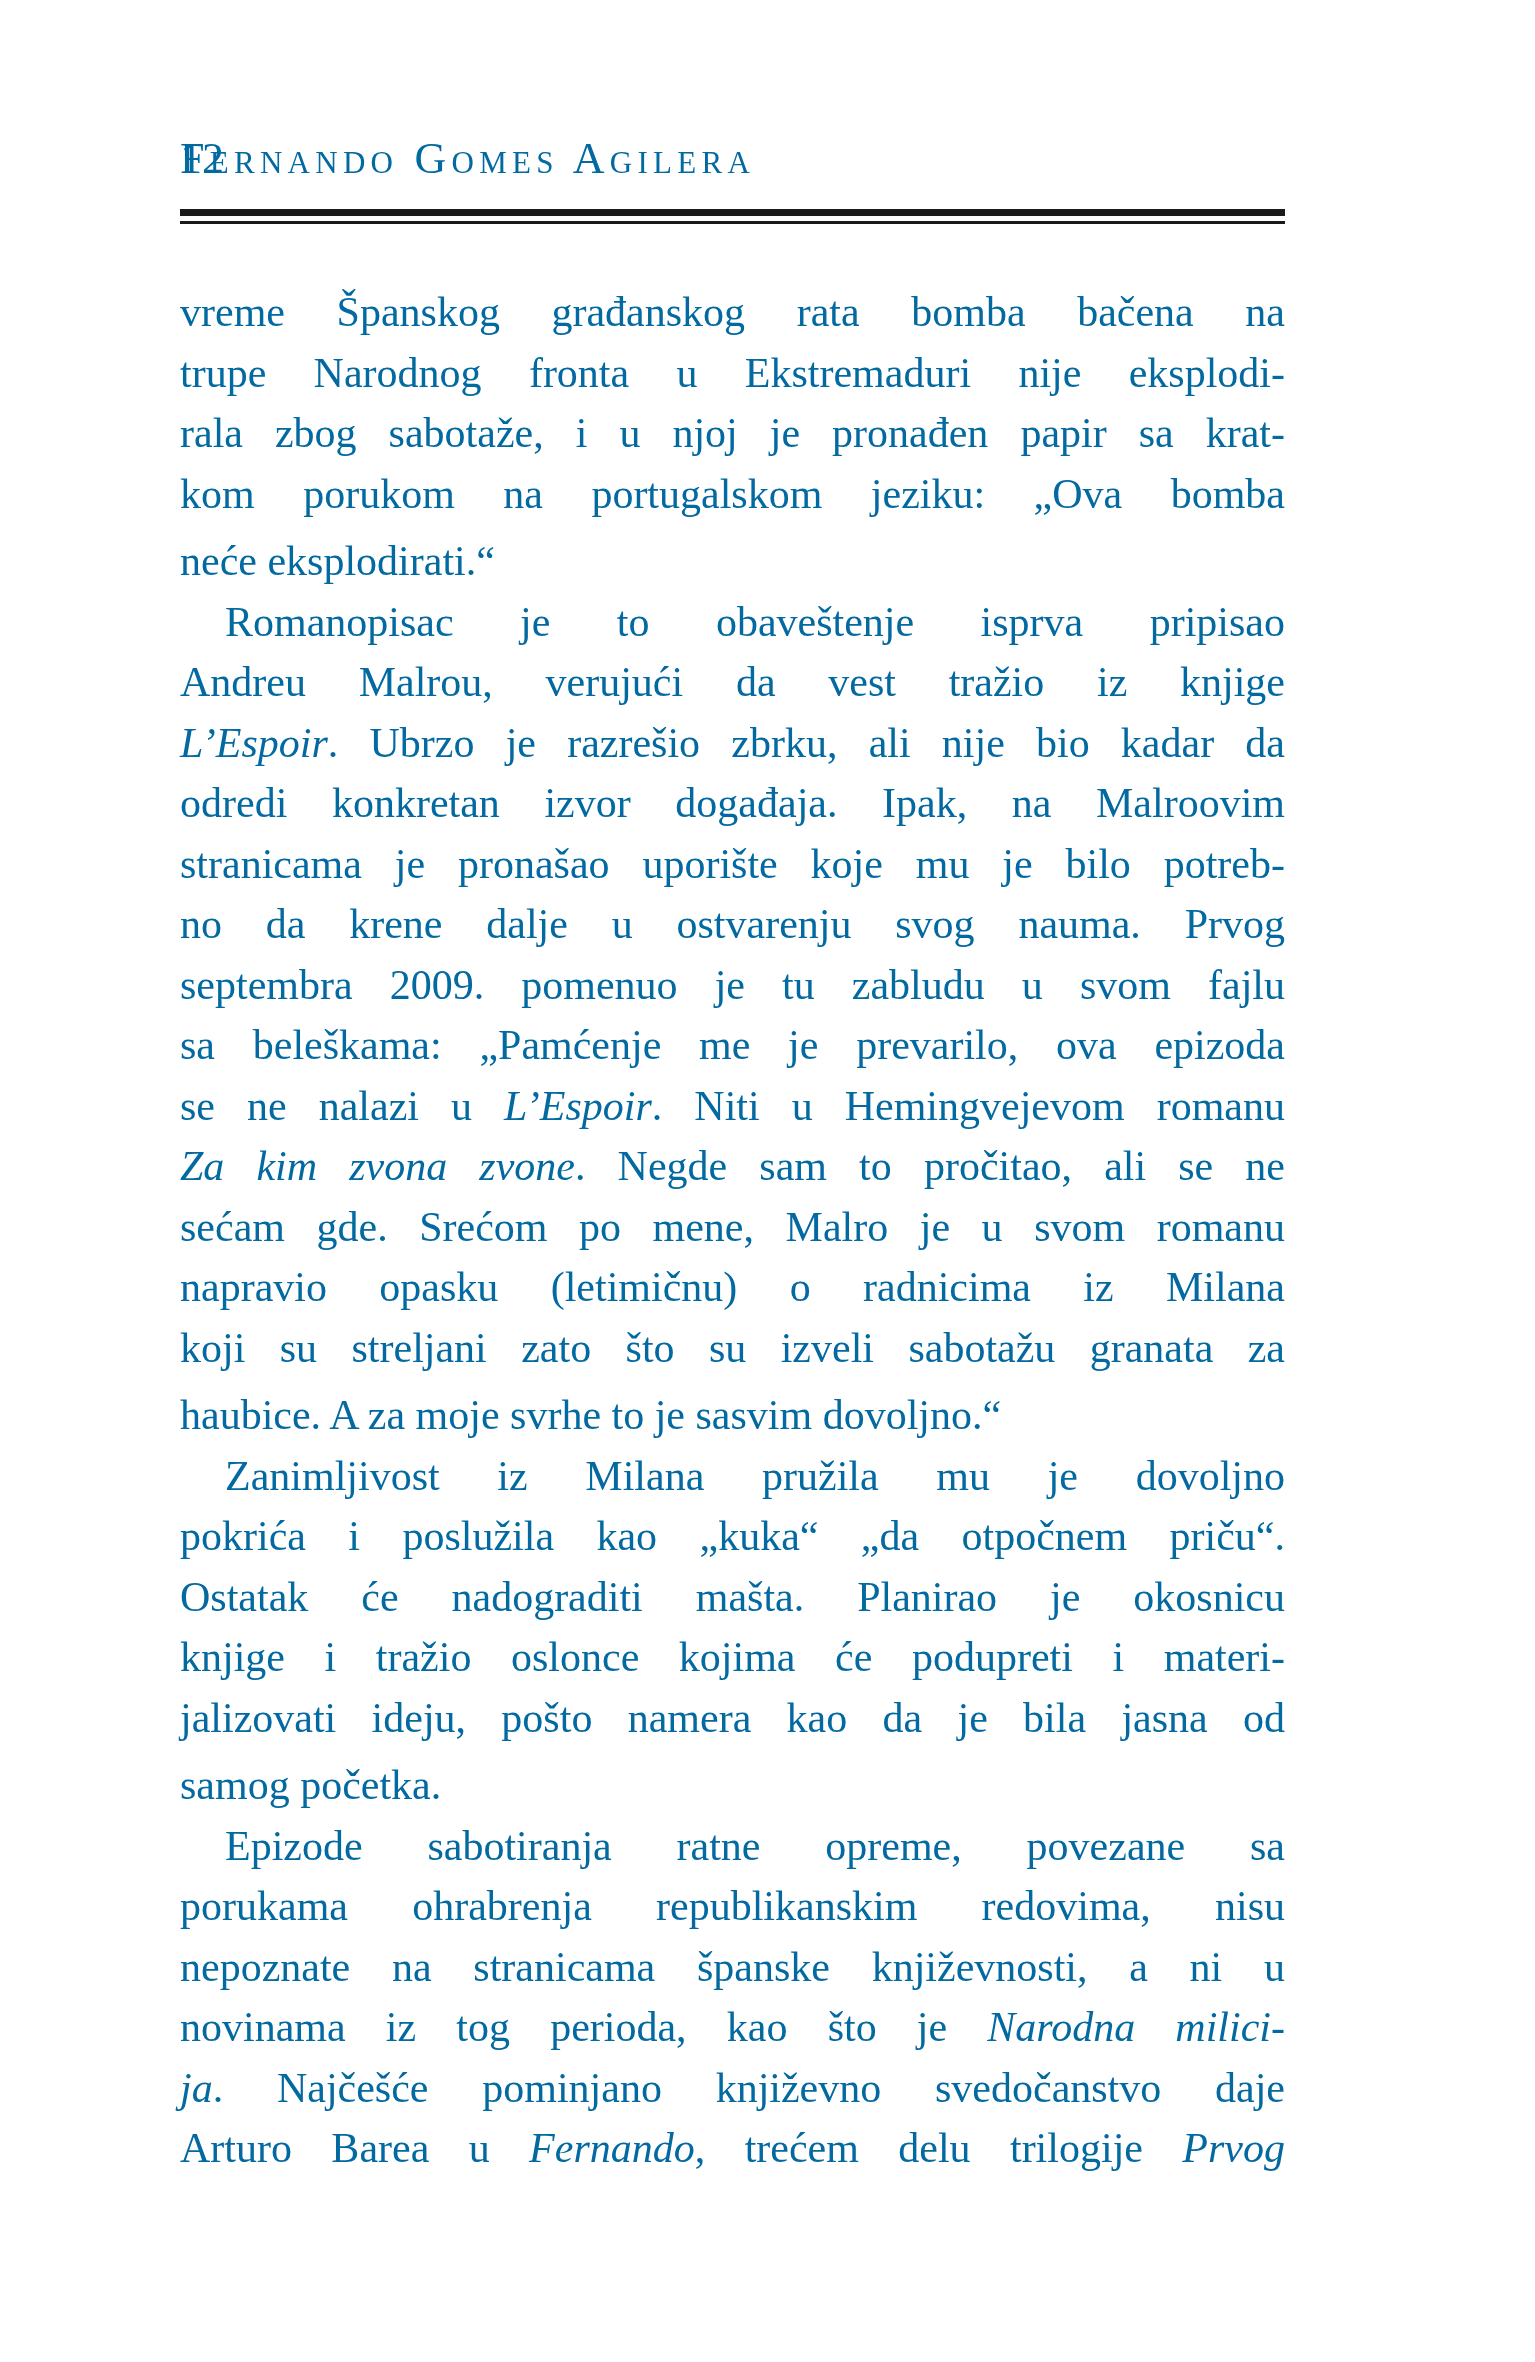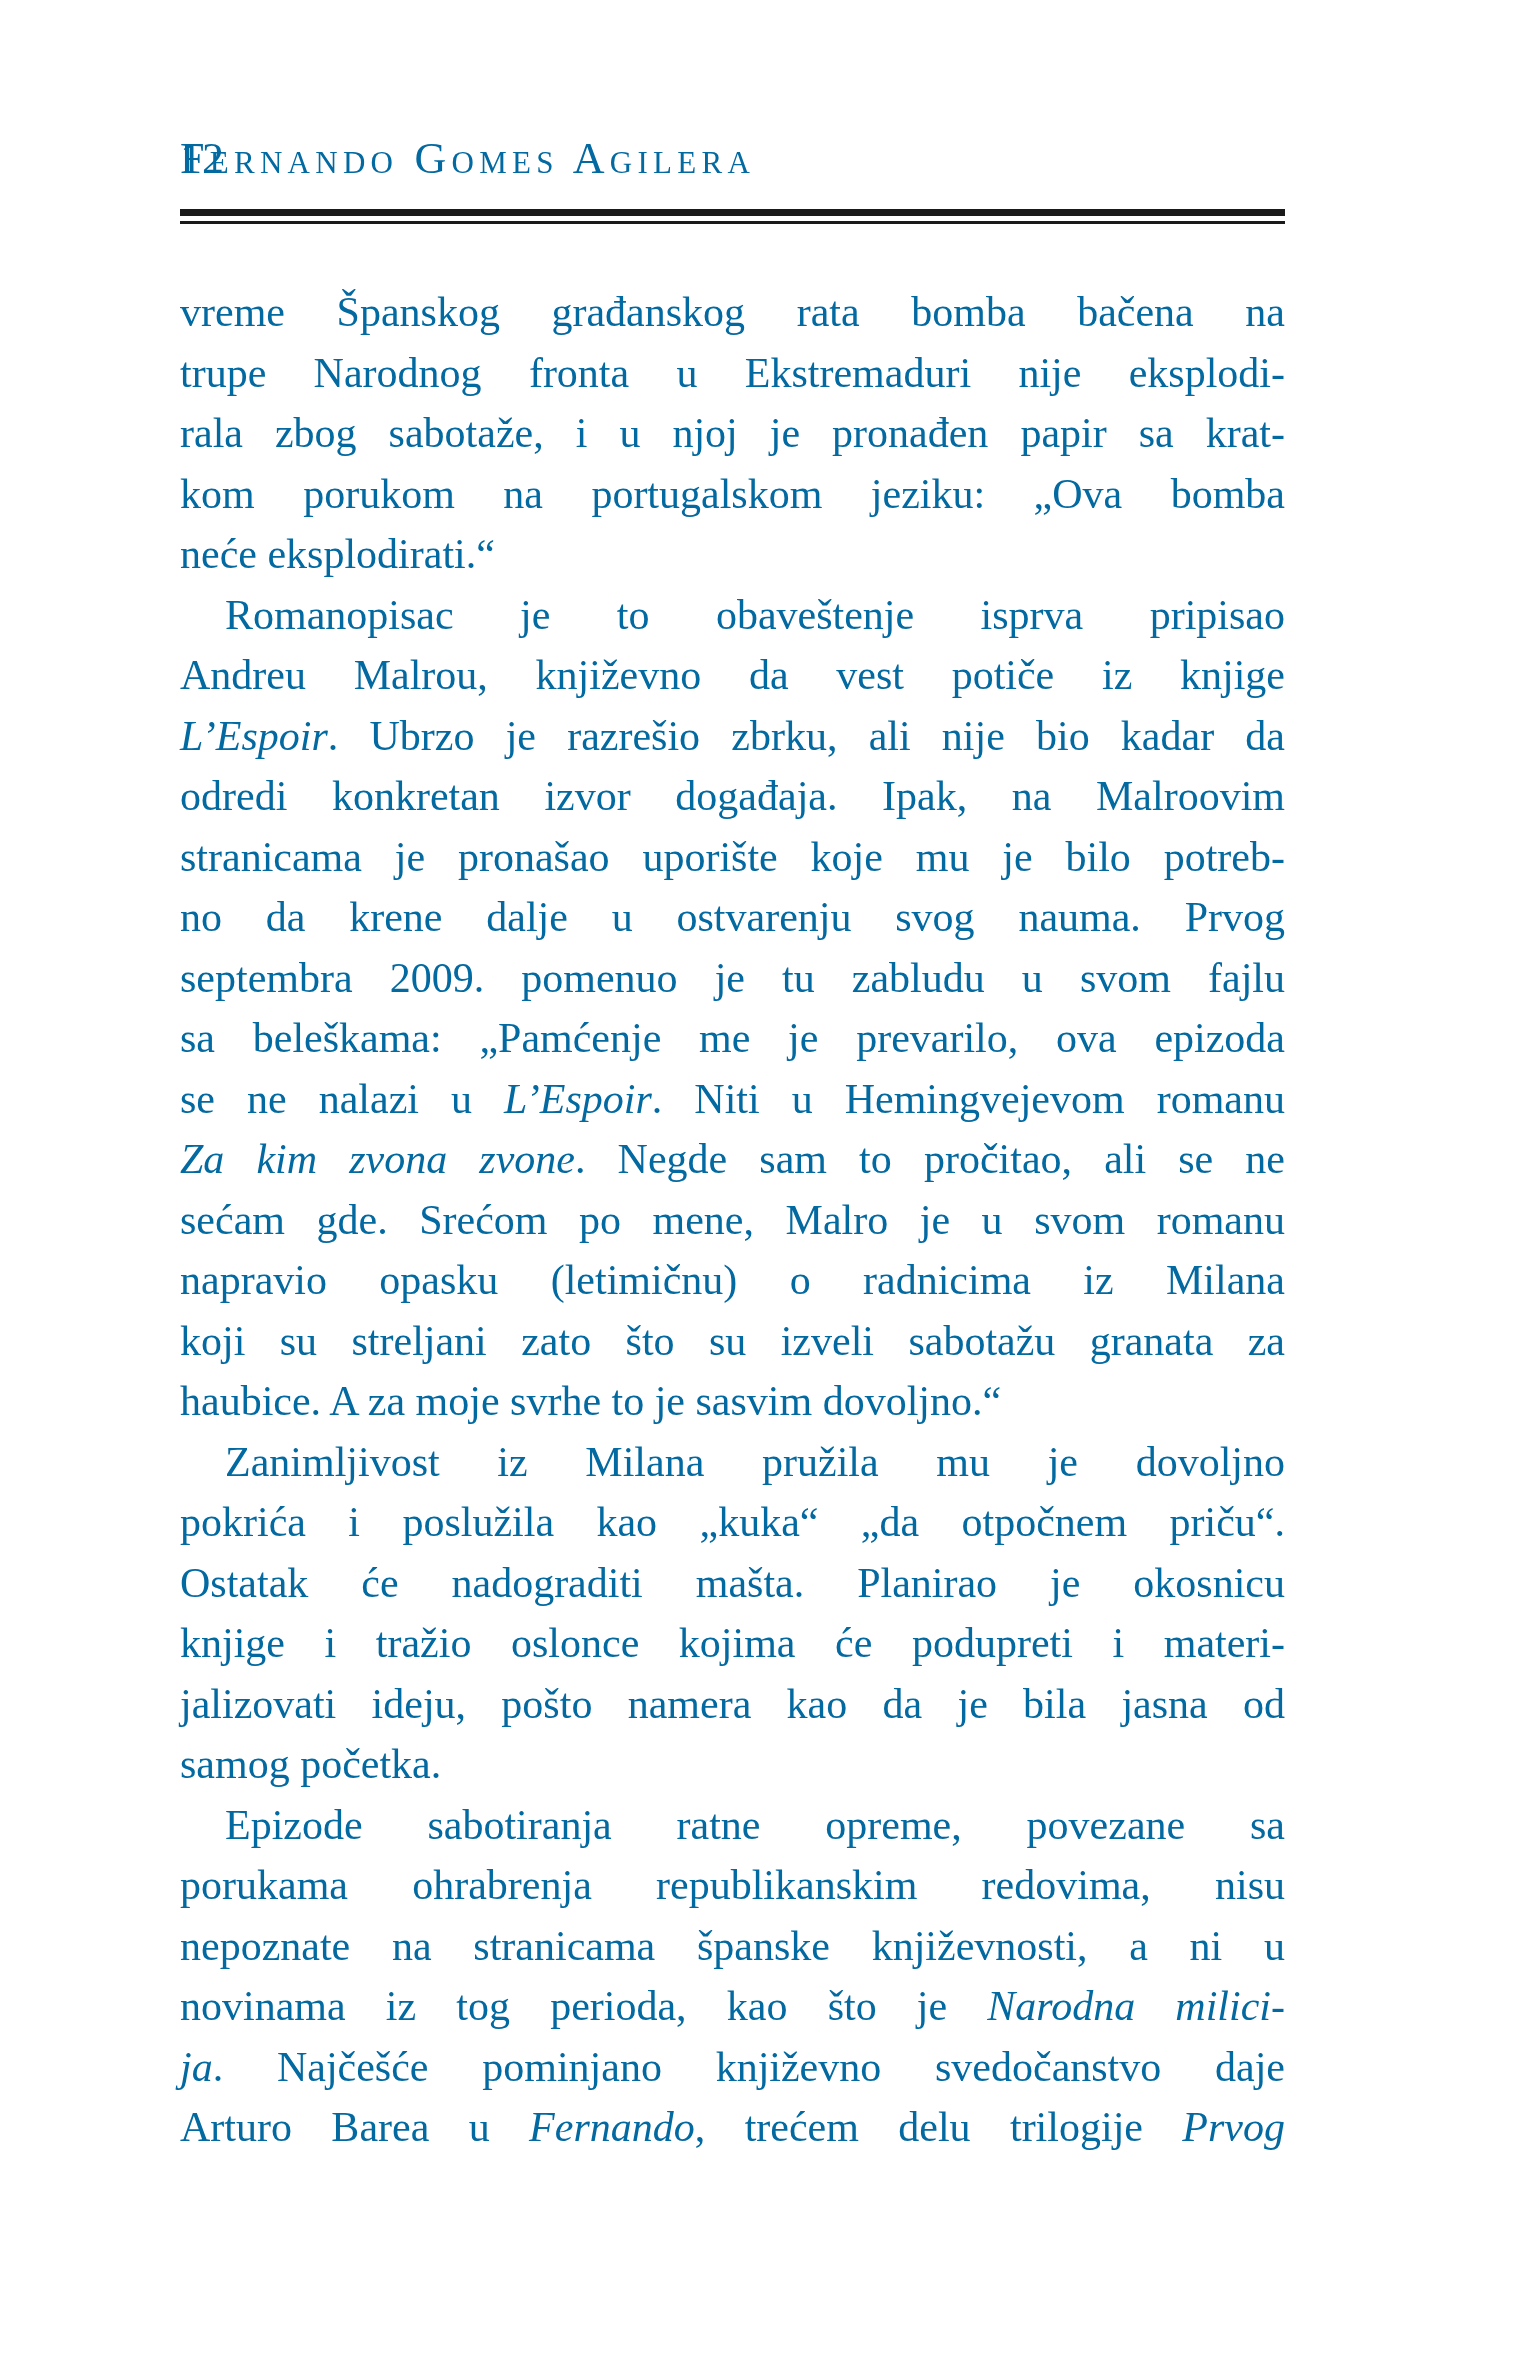--- a/index.html
+++ b/index.html
@@ -62,20 +62,21 @@
     margin: 0;
     padding: 0;
   }
   .line {
     text-align: justify;
     text-align-last: justify;
     white-space: normal;
   }
   .line.lastline {
     text-align-last: left;
+    margin-top: 7px;
   }
   .line.indent {
     text-indent: 45px;
   }
   .line em {
     font-style: italic;
   }
 </style>
 </head>
 <body>
@@ -92,21 +93,21 @@
   <main class="body-text" id="body-text">
       <div class="para">
         <div class="line"><span>vreme Španskog građanskog rata bomba bačena na</span></div>
         <div class="line"><span>trupe Narodnog fronta u Ekstremaduri nije eksplodi-</span></div>
         <div class="line"><span>rala zbog sabotaže, i u njoj je pronađen papir sa krat-</span></div>
         <div class="line"><span>kom porukom na portugalskom jeziku: „Ova bomba</span></div>
         <div class="line lastline"><span>neće eksplodirati.“</span></div>
       </div>
       <div class="para">
         <div class="line indent"><span>Romanopisac je to obaveštenje isprva pripisao</span></div>
-        <div class="line"><span>Andreu Malrou, književno da vest potiče iz knjige</span></div>
+        <div class="line"><span>Andreu Malrou, verujući da vest tražio iz knjige</span></div>
         <div class="line"><em>L’Espoir</em><span>. Ubrzo je razrešio zbrku, ali nije bio kadar da</span></div>
         <div class="line"><span>odredi konkretan izvor događaja. Ipak, na Malroovim</span></div>
         <div class="line"><span>stranicama je pronašao uporište koje mu je bilo potreb-</span></div>
         <div class="line"><span>no da krene dalje u ostvarenju svog nauma. Prvog</span></div>
         <div class="line"><span>septembra 2009. pomenuo je tu zabludu u svom fajlu</span></div>
         <div class="line"><span>sa beleškama: „Pamćenje me je prevarilo, ova epizoda</span></div>
         <div class="line"><span>se ne nalazi u </span><em>L’Espoir</em><span>. Niti u Hemingvejevom romanu</span></div>
         <div class="line"><em>Za kim zvona zvone</em><span>. Negde sam to pročitao, ali se ne</span></div>
         <div class="line"><span>sećam gde. Srećom po mene, Malro je u svom romanu</span></div>
         <div class="line"><span>napravio opasku (letimičnu) o radnicima iz Milana</span></div>

